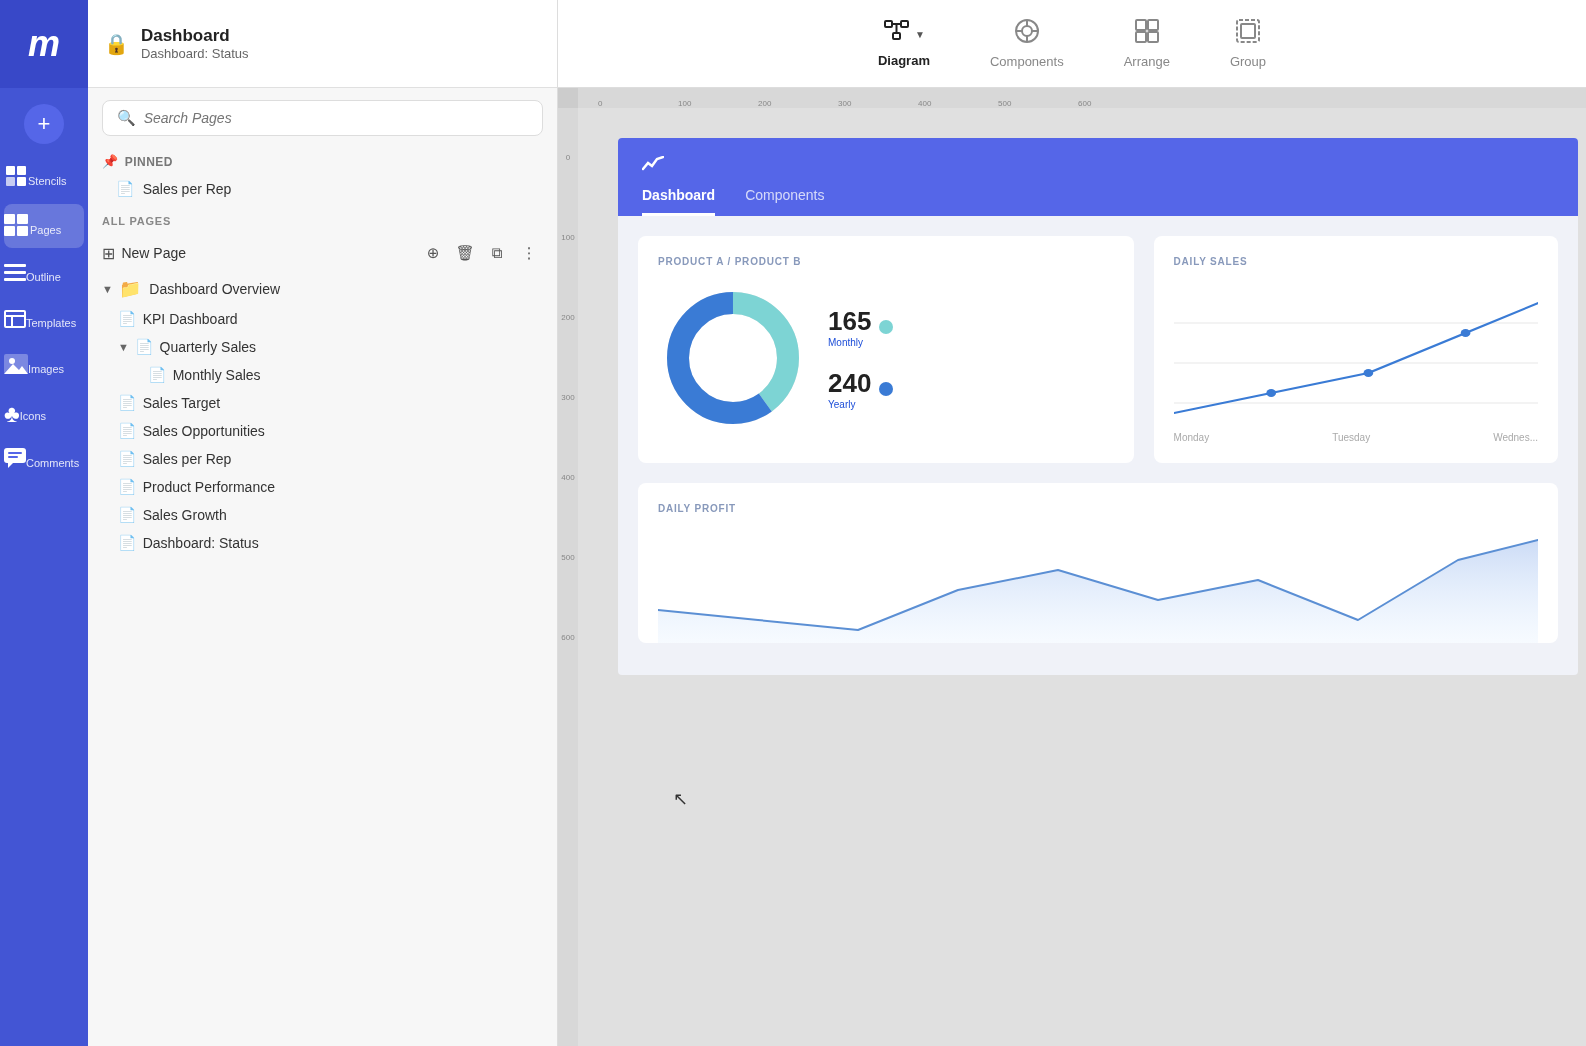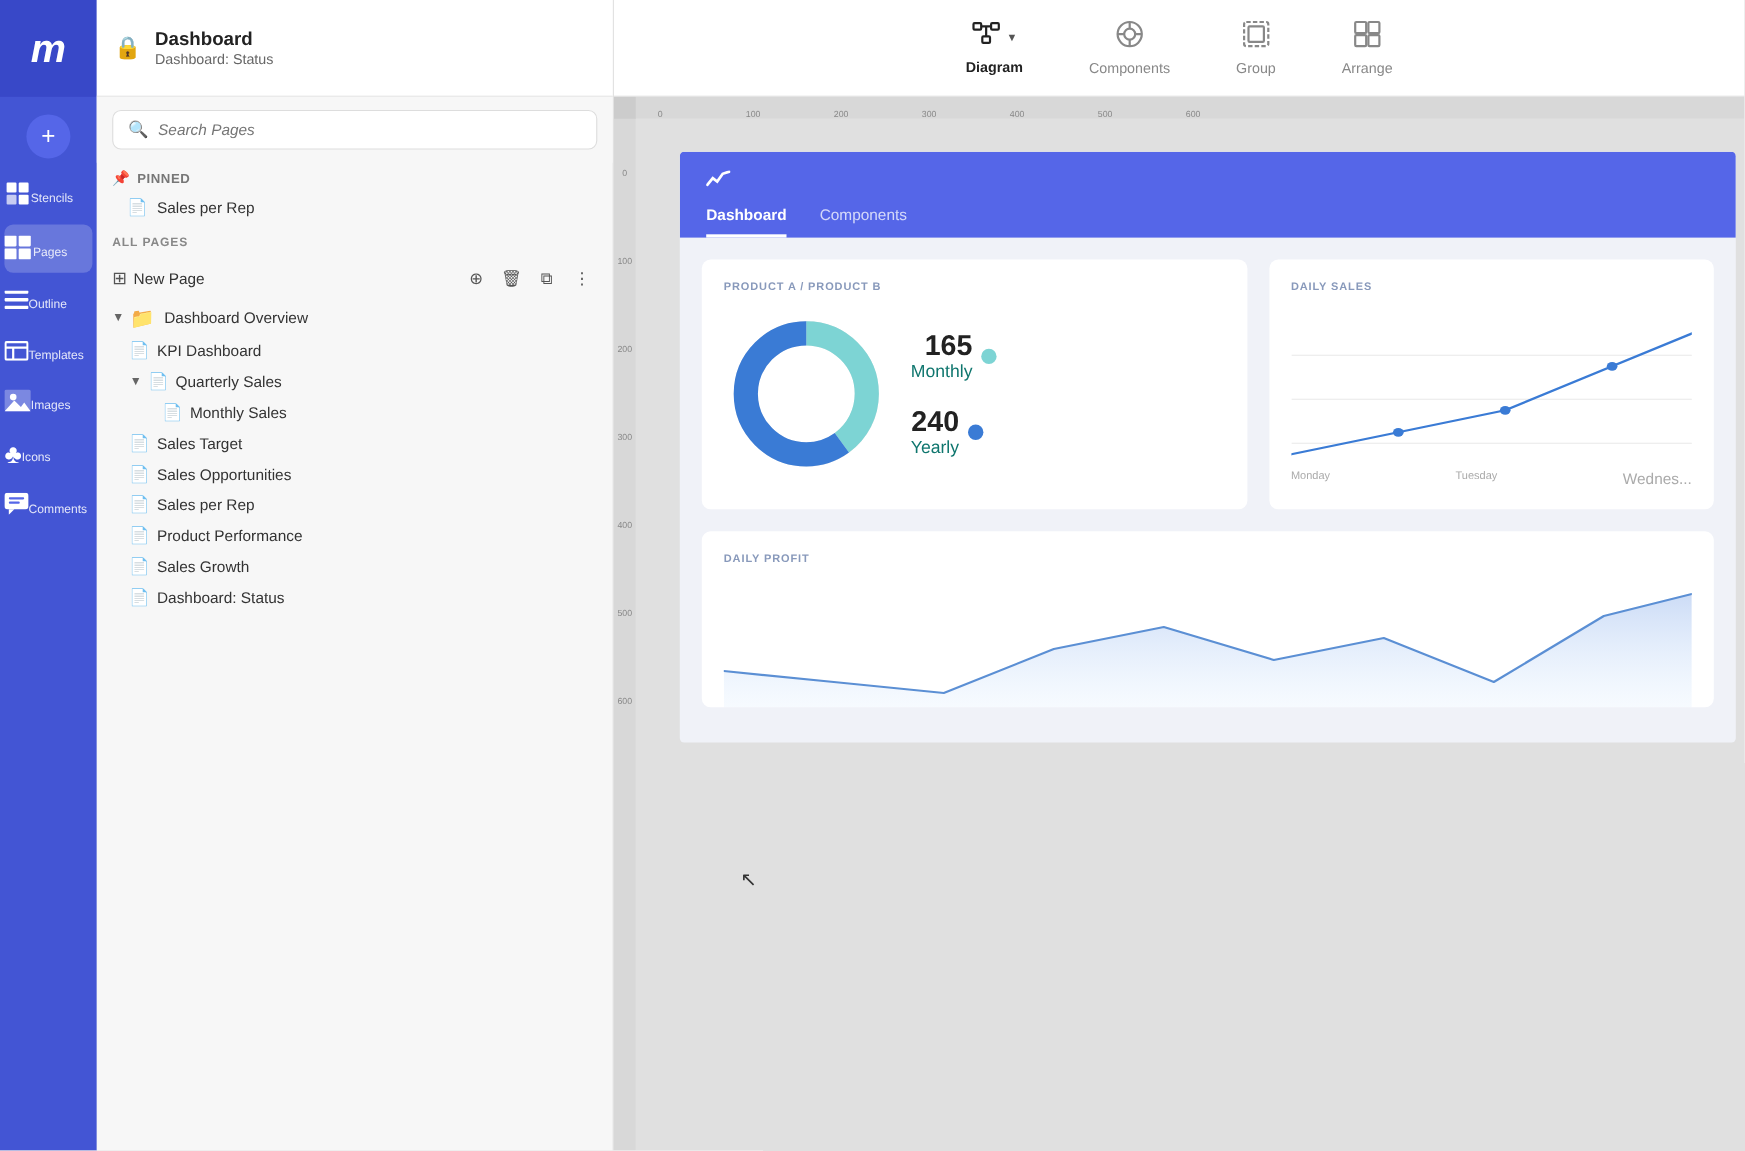--- a/index.html
+++ b/index.html
@@ -298,24 +298,24 @@
     .donut-container {
       display: flex;
       align-items: center;
       gap: 20px;
     }
     .donut-chart {
       width: 150px;
       height: 150px;
       flex-shrink: 0;
     }
-    .donut-legend { display: flex; flex-direction: column; gap: 20px; text-align: right; }
+    .donut-legend { display: flex; flex-direction: column; gap: 20px; }
     .legend-item { display: flex; align-items: center; gap: 8px; }
     .legend-value { font-size: 26px; font-weight: 700; color: #222; }
-    .legend-label { font-size: 16px; color: #0f766e; }
+    .legend-label { font-size: 10px; color: #1d4ed8; }
     .legend-dot { width: 14px; height: 14px; border-radius: 50%; flex-shrink: 0; }
 
     
     .line-card {
       background: white;
       border-radius: 8px;
       padding: 20px;
       min-width: 280px;
       flex: 0.8;
       overflow: hidden;
@@ -545,37 +545,37 @@
           <line x1="2" y1="13" x2="8" y2="13"></line>
           <line x1="18" y1="13" x2="24" y2="13"></line>
         </svg>
       </span>
       <span class="toolbar-label">Components</span>
     </div>
 
     <div class="toolbar-item">
       <span class="toolbar-icon">
         <svg width="26" height="26" viewBox="0 0 26 26" fill="none" stroke="#888" stroke-width="2">
-          <rect x="2" y="2" width="22" height="22" rx="2" stroke-dasharray="4 2"></rect>
-          <rect x="6" y="6" width="14" height="14" rx="1"></rect>
-        </svg>
-      </span>
-      <span class="toolbar-label">Group</span>
-    </div>
-
-    <div class="toolbar-item">
-      <span class="toolbar-icon">
-        <svg width="26" height="26" viewBox="0 0 26 26" fill="none" stroke="#888" stroke-width="2">
           <rect x="2" y="2" width="10" height="10" rx="1"></rect>
           <rect x="14" y="2" width="10" height="10" rx="1"></rect>
           <rect x="2" y="14" width="10" height="10" rx="1"></rect>
           <rect x="14" y="14" width="10" height="10" rx="1"></rect>
         </svg>
       </span>
       <span class="toolbar-label">Arrange</span>
+    </div>
+
+    <div class="toolbar-item">
+      <span class="toolbar-icon">
+        <svg width="26" height="26" viewBox="0 0 26 26" fill="none" stroke="#888" stroke-width="2">
+          <rect x="2" y="2" width="22" height="22" rx="2" stroke-dasharray="4 2"></rect>
+          <rect x="6" y="6" width="14" height="14" rx="1"></rect>
+        </svg>
+      </span>
+      <span class="toolbar-label">Group</span>
     </div>
 
   </div>
 
   <div class="canvas-area">
 
     <div style="width:20px;background:#d8d8d8;flex-shrink:0;position:relative;">
       <div style="position:absolute;top:0;left:0;width:20px;height:20px;background:#ccc;z-index:2;"></div>
       <div style="position:absolute;top:20px;left:0;width:20px;bottom:0;overflow:hidden;">
         <div style="display:flex;flex-direction:column;padding-top:10px;">
@@ -663,21 +663,21 @@
 
                   <polyline points="0,130 80,110 160,90 240,50 300,20" fill="none" stroke="#3a7bd5" stroke-width="2" stroke-linecap="round" stroke-linejoin="round"></polyline>
 
                   <circle cx="80" cy="110" r="4" fill="#3a7bd5"></circle>
                   <circle cx="160" cy="90" r="4" fill="#3a7bd5"></circle>
                   <circle cx="240" cy="50" r="4" fill="#3a7bd5"></circle>
                 </svg>
                 <div style="display:flex;justify-content:space-between;position:absolute;bottom:0;left:0;right:0;">
                   <span style="font-size:10px;color:#aaa;">Monday</span>
                   <span style="font-size:10px;color:#aaa;">Tuesday</span>
-                  <span style="font-size:14px;color:#aaa;">Wednes...</span>
+                  <span style="font-size:10px;color:#aaa;">Wednes...</span>
                 </div>
               </div>
             </div>
           </div>
 
           <div style="padding: 0 20px 32px 20px;">
             <div class="profit-card">
               <div class="card-title">DAILY PROFIT</div>
               <svg width="100%" height="120" viewBox="0 0 880 120" preserveAspectRatio="none">
                 <defs>

